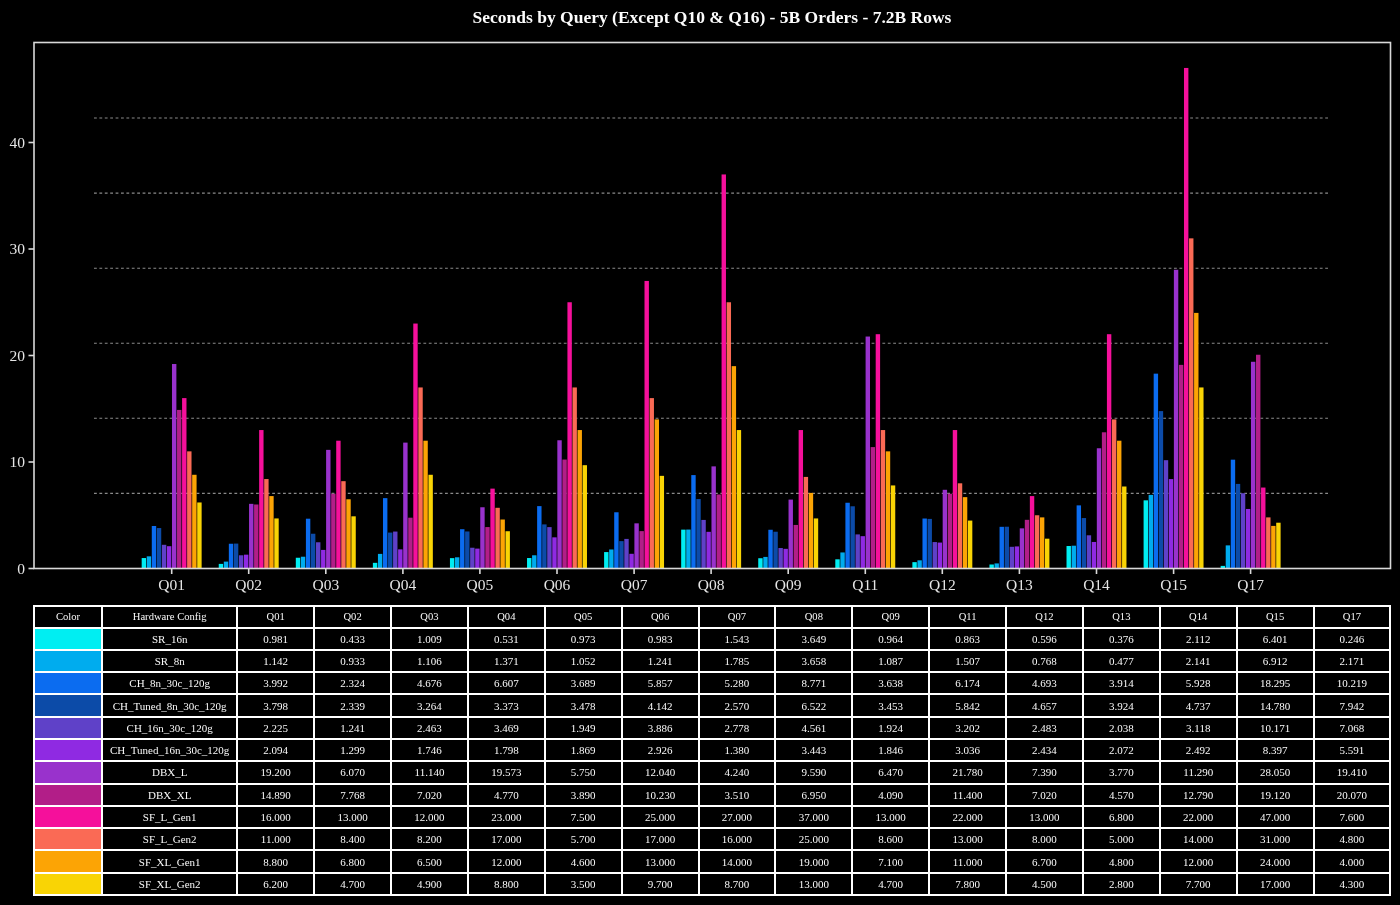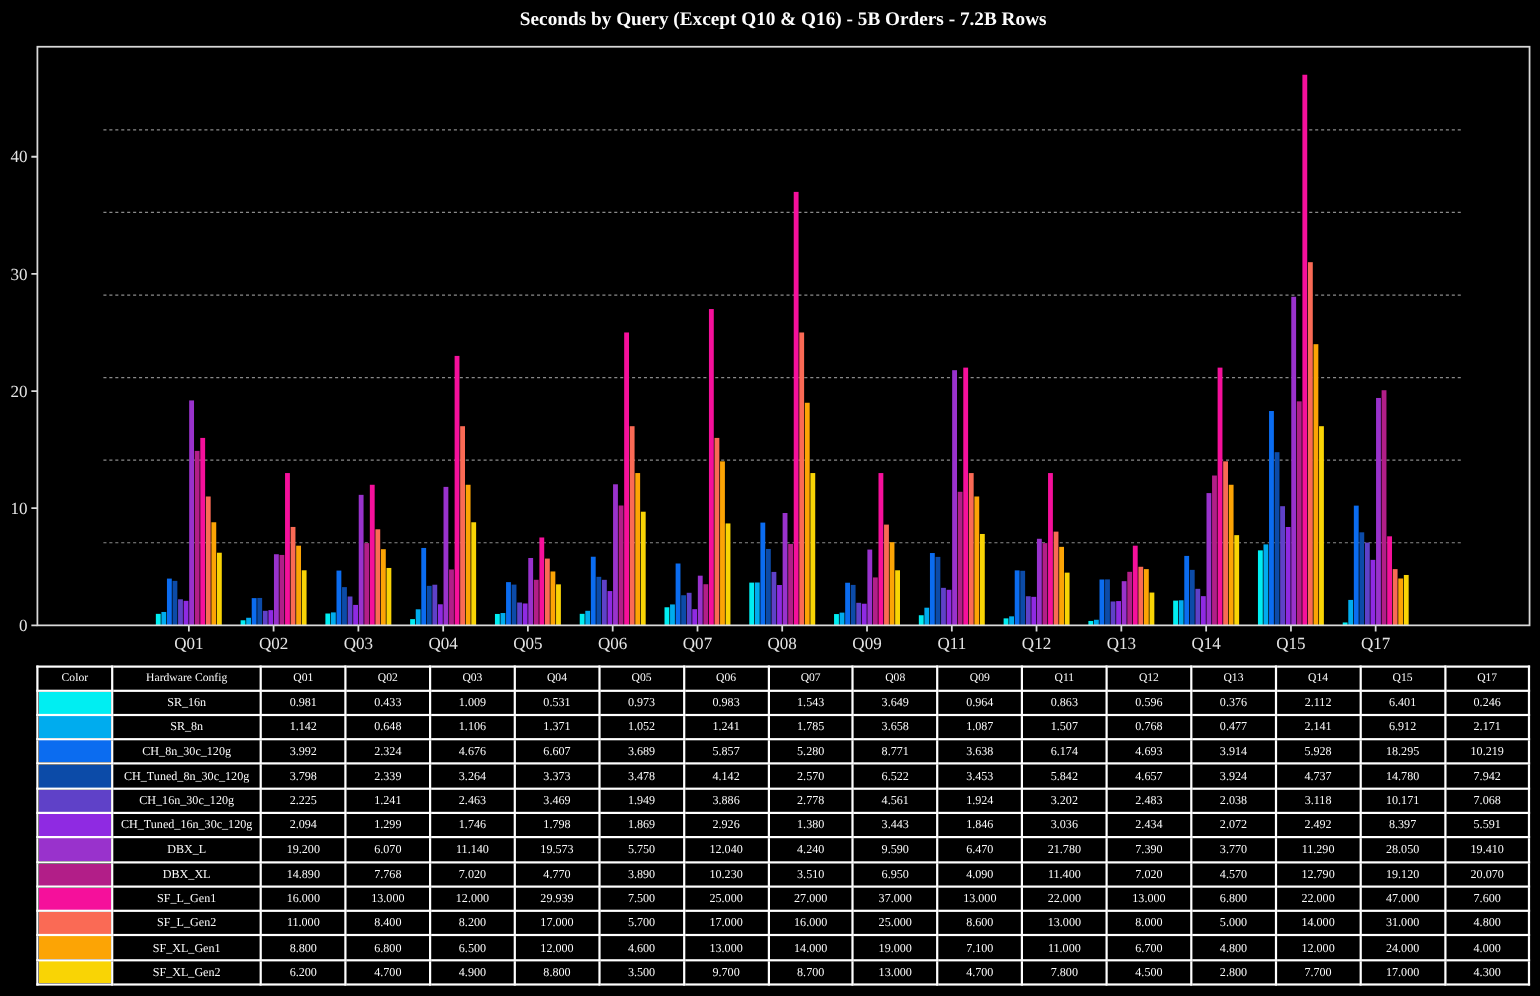--- a/index.html
+++ b/index.html
@@ -284,21 +284,21 @@
         <td>0.596</td>
         <td>0.376</td>
         <td>2.112</td>
         <td>6.401</td>
         <td>0.246</td>
       </tr>
 <tr>
         <td style="background:#00ACEE"></td>
         <td>SR_8n</td>
         <td>1.142</td>
-        <td>0.648</td>
+        <td>0.933</td>
         <td>1.106</td>
         <td>1.371</td>
         <td>1.052</td>
         <td>1.241</td>
         <td>1.785</td>
         <td>3.658</td>
         <td>1.087</td>
         <td>1.507</td>
         <td>0.768</td>
         <td>0.477</td>
@@ -419,21 +419,21 @@
         <td>12.790</td>
         <td>19.120</td>
         <td>20.070</td>
       </tr>
 <tr>
         <td style="background:#F5109B"></td>
         <td>SF_L_Gen1</td>
         <td>16.000</td>
         <td>13.000</td>
         <td>12.000</td>
-        <td>29.939</td>
+        <td>23.000</td>
         <td>7.500</td>
         <td>25.000</td>
         <td>27.000</td>
         <td>37.000</td>
         <td>13.000</td>
         <td>22.000</td>
         <td>13.000</td>
         <td>6.800</td>
         <td>22.000</td>
         <td>47.000</td>

